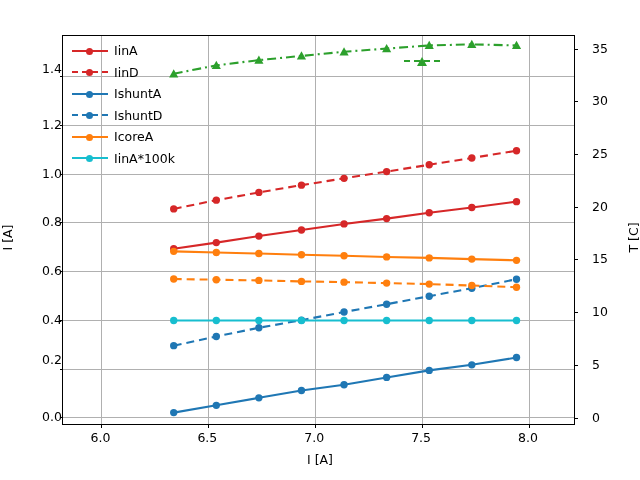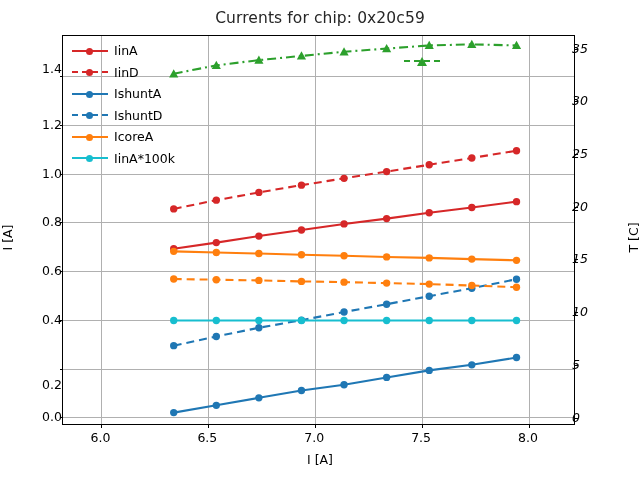--- a/index.html
+++ b/index.html
@@ -31,21 +31,21 @@
 
   
   .tick{position:absolute;background:#000;}
   .tick.left{left:-3.5px;width:3.5px;height:1px;}
   .tick.right{right:-3.5px;width:3.5px;height:1px;}
   .tick.bottom{bottom:-3.5px;height:3.5px;width:1px;}
 
   
   .ticklabel{position:absolute;font-size:12.5px;color:#000;white-space:nowrap;text-align:right;}
   .ticklabel.ylabelL{right:578px;text-align:right;transform:translateY(-50%);}
-  .ticklabel.ylabelR{left:572px;text-align:right;transform:translateY(-50%);font-style:italic;}
+  .ticklabel.ylabelR{left:592px;text-align:right;transform:translateY(-50%);}
   .ticklabel.xlabel{top:430px;transform:translateX(-50%);}
 
   
   .axis-title{position:absolute;font-size:12.5px;color:#000;}
   #xaxis-title{left:0;top:452px;width:640px;text-align:center;}
   #yaxis-title-left{
     left:-73px;top:230px;width:160px;text-align:center;
     transform:rotate(-90deg);transform-origin:center center;
   }
   #yaxis-title-right{
@@ -74,21 +74,20 @@
   .legend-swatch .mk.tri{
     border-radius:0;width:0;height:0;left:13px;top:2px;
     border-left:5px solid transparent;border-right:5px solid transparent;
   }
 </style>
 </head>
 <body>
 
 <div id="figure">
 
-  <div id="chart-title">Currents for chip: 0x20c59</div>
 
   <div id="plot-area">
     <div id="grid-layer">
         <div class="gridline h" style="top: 381.469px;"></div>
         <div class="gridline h" style="top: 332.719px;"></div>
         <div class="gridline h" style="top: 283.969px;"></div>
         <div class="gridline h" style="top: 235.219px;"></div>
         <div class="gridline h" style="top: 186.469px;"></div>
         <div class="gridline h" style="top: 137.719px;"></div>
         <div class="gridline h" style="top: 88.9688px;"></div>
@@ -215,21 +214,21 @@
       <div class="tick right" style="top: 12.6486px;"></div>
       <div class="tick bottom" style="left: 38.475px;"></div>
       <div class="tick bottom" style="left: 145.35px;"></div>
       <div class="tick bottom" style="left: 252.225px;"></div>
       <div class="tick bottom" style="left: 359.1px;"></div>
       <div class="tick bottom" style="left: 465.975px;"></div>
     </div>
 
   <div id="ticks-layer">
       <div class="ticklabel ylabelL" style="top: 416.469px;">0.0</div>
-      <div class="ticklabel ylabelL" style="top: 384px; text-align: center;">0.2</div>
+      <div class="ticklabel ylabelL" style="top: 359px; text-align: center;">0.2</div>
       <div class="ticklabel ylabelL" style="top: 318.969px;">0.4</div>
       <div class="ticklabel ylabelL" style="top: 270.219px;">0.6</div>
       <div class="ticklabel ylabelL" style="top: 221.469px;">0.8</div>
       <div class="ticklabel ylabelL" style="top: 172.719px;">1.0</div>
       <div class="ticklabel ylabelL" style="top: 123.969px;">1.2</div>
       <div class="ticklabel ylabelL" style="top: 68px;">1.4</div>
       <div class="ticklabel ylabelR" style="top: 416.568px;">0</div>
       <div class="ticklabel ylabelR" style="top: 363.865px;">5</div>
       <div class="ticklabel ylabelR" style="top: 311.162px;">10</div>
       <div class="ticklabel ylabelR" style="top: 258.459px;">15</div>

